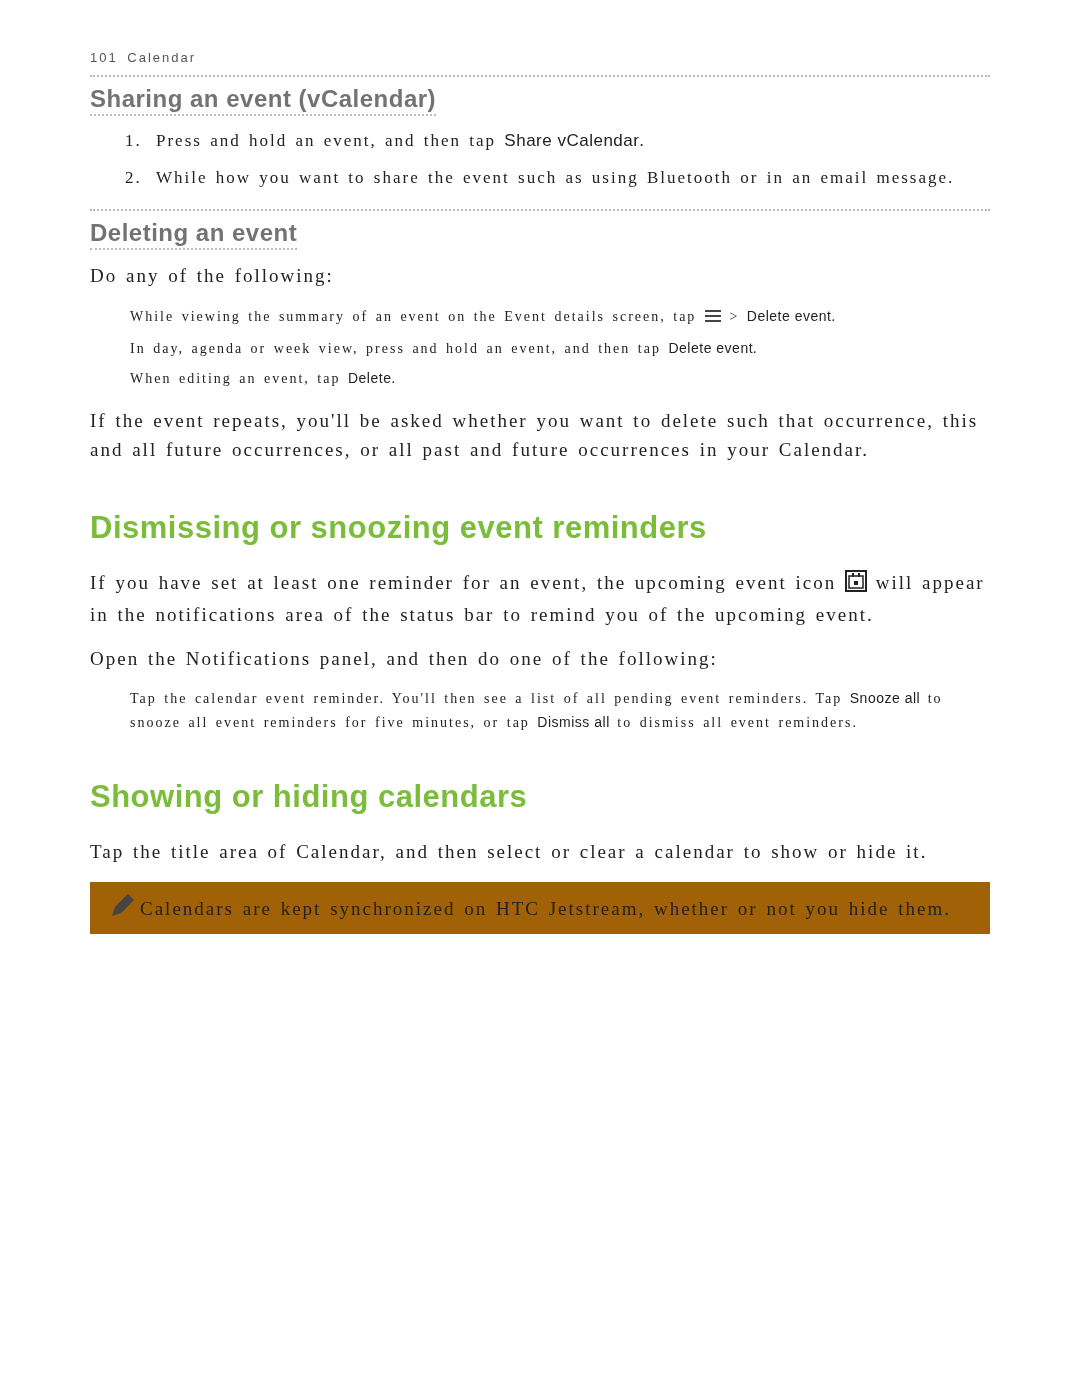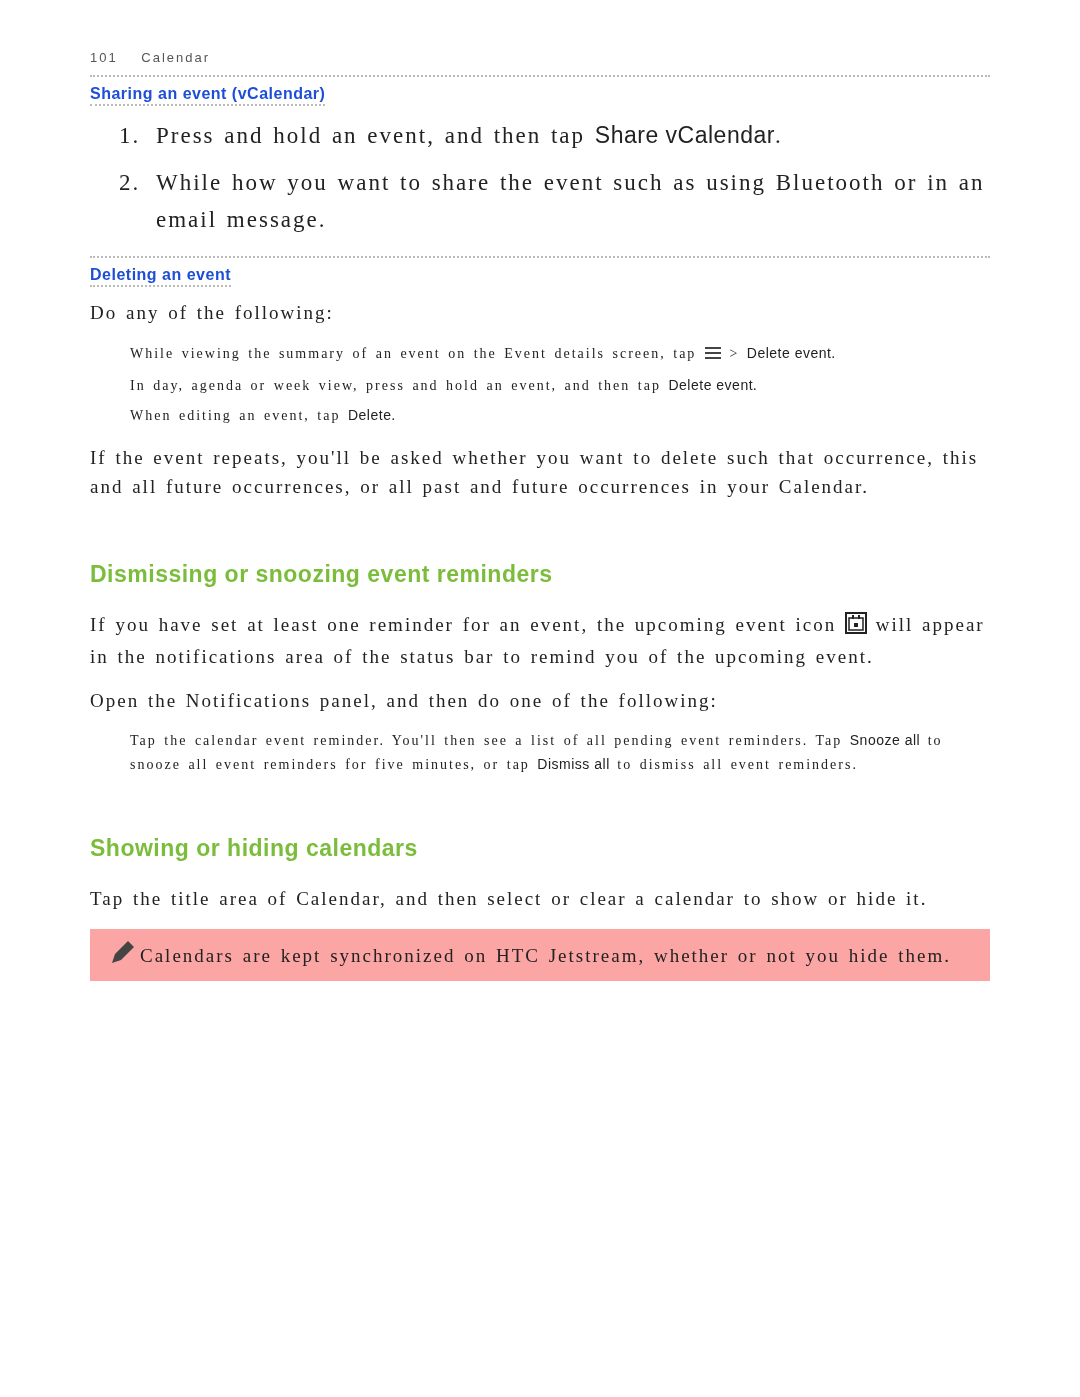--- a/index.html
+++ b/index.html
@@ -17,59 +17,59 @@
     position: relative;
   }
   .page-header {
     font-size: 13px;
     letter-spacing: 2px;
     color: #555;
     margin-bottom: 10px;
     font-family: Arial, Helvetica, sans-serif;
   }
   .page-header .pnum {
-    margin-right: 18px;
+    margin-right: 4px;
   }
 
   .subheading {
     font-family: Arial, Helvetica, sans-serif;
-    font-size: 16px;
-    color: #1d4ed8;
+    font-size: 24px;
+    color: #737373;
     letter-spacing: 0.5px;
     margin: 0 0 14px 0;
     padding-top: 8px;
     border-top: 2px dotted #bbb;
   }
   .subheading .underline {
     border-bottom: 2px dotted #bbb;
     padding-bottom: 2px;
   }
 
   .major-heading {
     font-family: Arial, Helvetica, sans-serif;
-    font-size: 23px;
+    font-size: 31px;
     font-weight: bold;
     color: #7bbd3b;
     letter-spacing: 0.5px;
-    margin: 59px 0 22px 0;
+    margin: 45px 0 22px 0;
   }
 
   p {
     margin: 0 0 14px 0;
     font-size: 19px;
     line-height: 1.55;
     letter-spacing: 2px;
     word-spacing: 2px;
   }
   ol {
     margin: 0 0 18px 0;
     padding-left: 60px;
   }
   ol li {
-    font-size: 23px;
+    font-size: 17px;
     line-height: 1.6;
     letter-spacing: 2px;
     word-spacing: 2px;
     padding-left: 6px;
     margin-bottom: 10px;
   }
   ul.plain {
     list-style: none;
     margin: 0 0 16px 0;
     padding-left: 40px;
@@ -86,21 +86,21 @@
     letter-spacing: 0.5px;
     word-spacing: normal;
   }
 
   .icon-inline {
     display: inline-block;
     vertical-align: -3px;
   }
 
   .note-box {
-    background: #fca5a5;
+    background: #a16207;
     display: flex;
     align-items: center;
     padding: 10px 14px;
     margin-top: 16px;
   }
   .note-box .pen {
     width: 36px;
     flex: 0 0 36px;
     text-align: center;
   }

